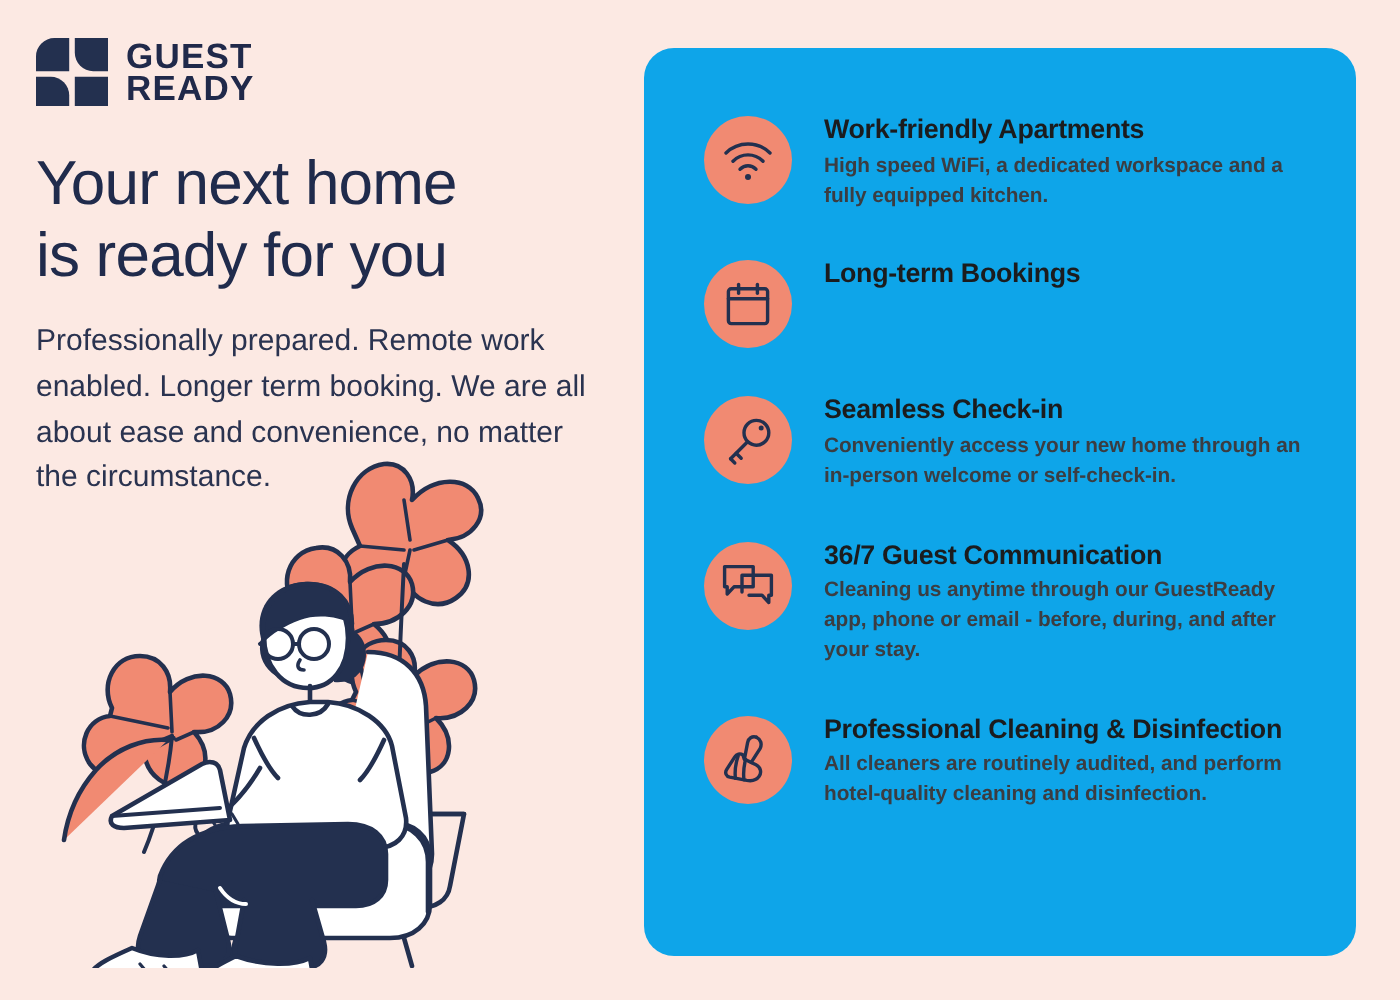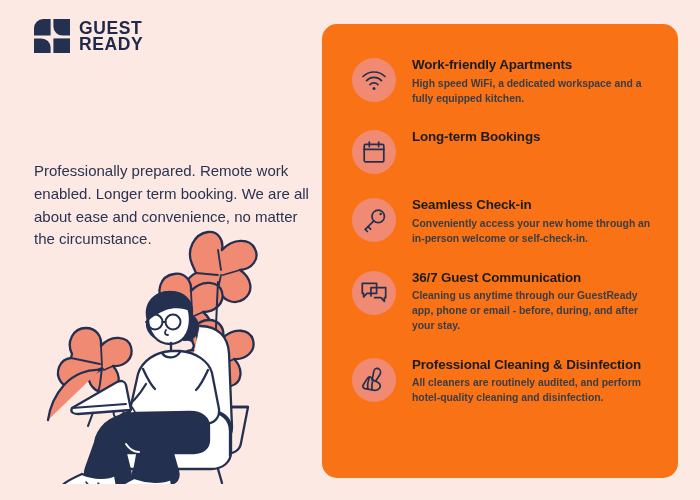--- a/index.html
+++ b/index.html
@@ -20,21 +20,21 @@
     position: relative;
     width: 700px;
     height: 500px;
     background: #FCE9E3;
     overflow: hidden;
   }
 
   
   .left-col {
     position: absolute;
-    left: 16px; top: 0;
+    left: 0; top: 0;
     width: 290px;
     height: 500px;
   }
 
   .brand {
     position: absolute;
     left: 18px;
     top: 19px;
     display: flex;
     align-items: center;
@@ -88,21 +88,21 @@
     height: 262px;
   }
 
   
   .card {
     position: absolute;
     left: 322px;
     top: 24px;
     width: 356px;
     height: 454px;
-    background: #f97316;
+    background: #0ea5e9;
     border-radius: 15px;
   }
 
   .feature-list {
     position: absolute;
     left: 0; top: 0;
     width: 100%;
     padding: 32px 20px 0 30px;
     display: flex;
     flex-direction: column;
@@ -172,20 +172,24 @@
         <path d="M0 19.4 H7.4 A9.2 9.2 0 0 1 16.6 28.6 V34 H0 Z" fill="#23304F"></path>
 
         <path d="M19.4 19.4 H36 V34 H19.4 Z" fill="#23304F"></path>
       </svg>
       <span class="brand-wordmark">
         <span class="brand-line">GUEST</span>
         <span class="brand-line">READY</span>
       </span>
     </div>
 
+    <h1 class="headline">
+      <span class="hl-line">Your next home</span>
+      <span class="hl-line">is ready for you</span>
+    </h1>
 
     <p class="subcopy">Professionally prepared. Remote work enabled. Longer term booking. We are all about ease and convenience, no matter the circumstance.</p>
 
     <svg class="illustration" viewBox="0 0 290 262">
       <g fill="none" stroke="#23304F" stroke-width="2.3" stroke-linecap="round" stroke-linejoin="round">
 
         <g>
 
           <path d="M150 42 C144 28 152 12 166 10 C176 9 182 18 180 28 C191 16 208 16 213 27 C218 37 210 47 198 48
                    C210 56 212 70 202 77 C192 84 180 78 176 67 C172 80 158 86 149 78 C140 70 143 56 154 51 Z" fill="#F18A72"></path>

